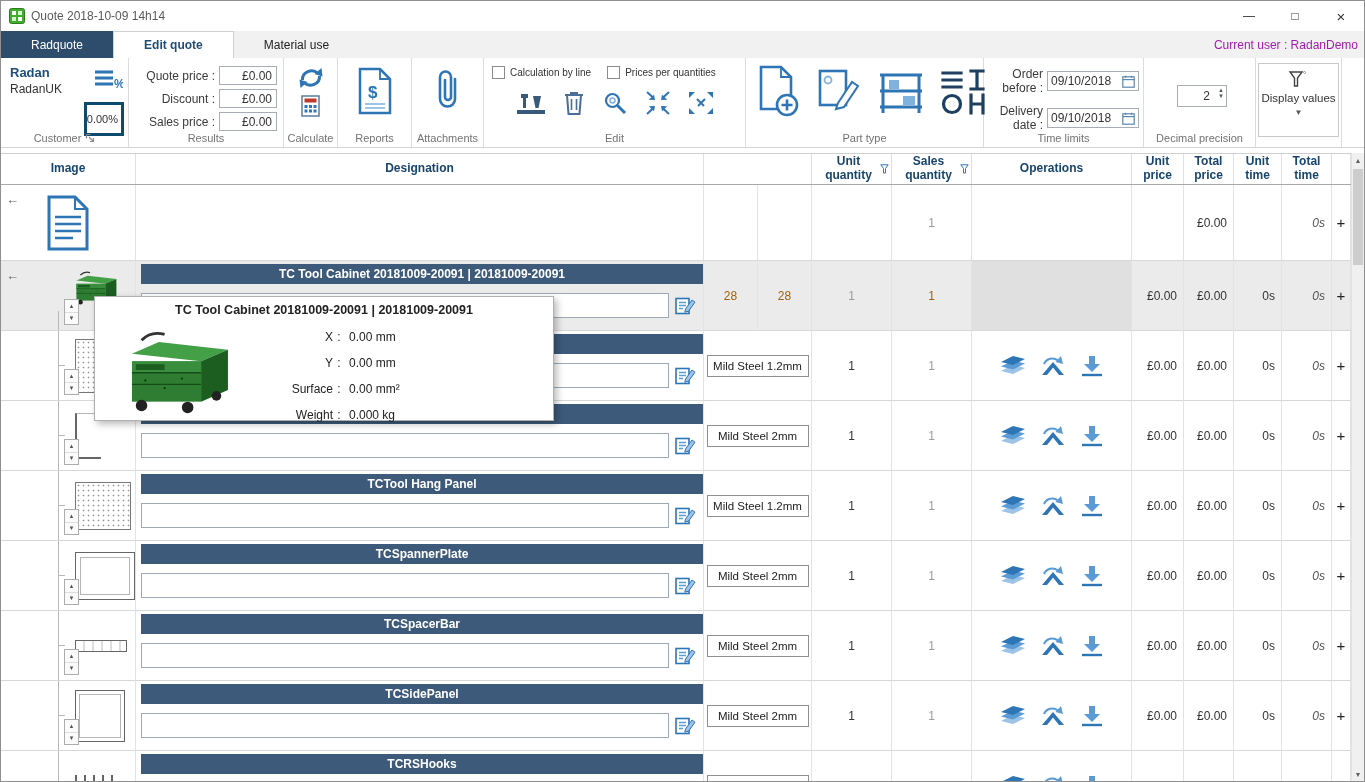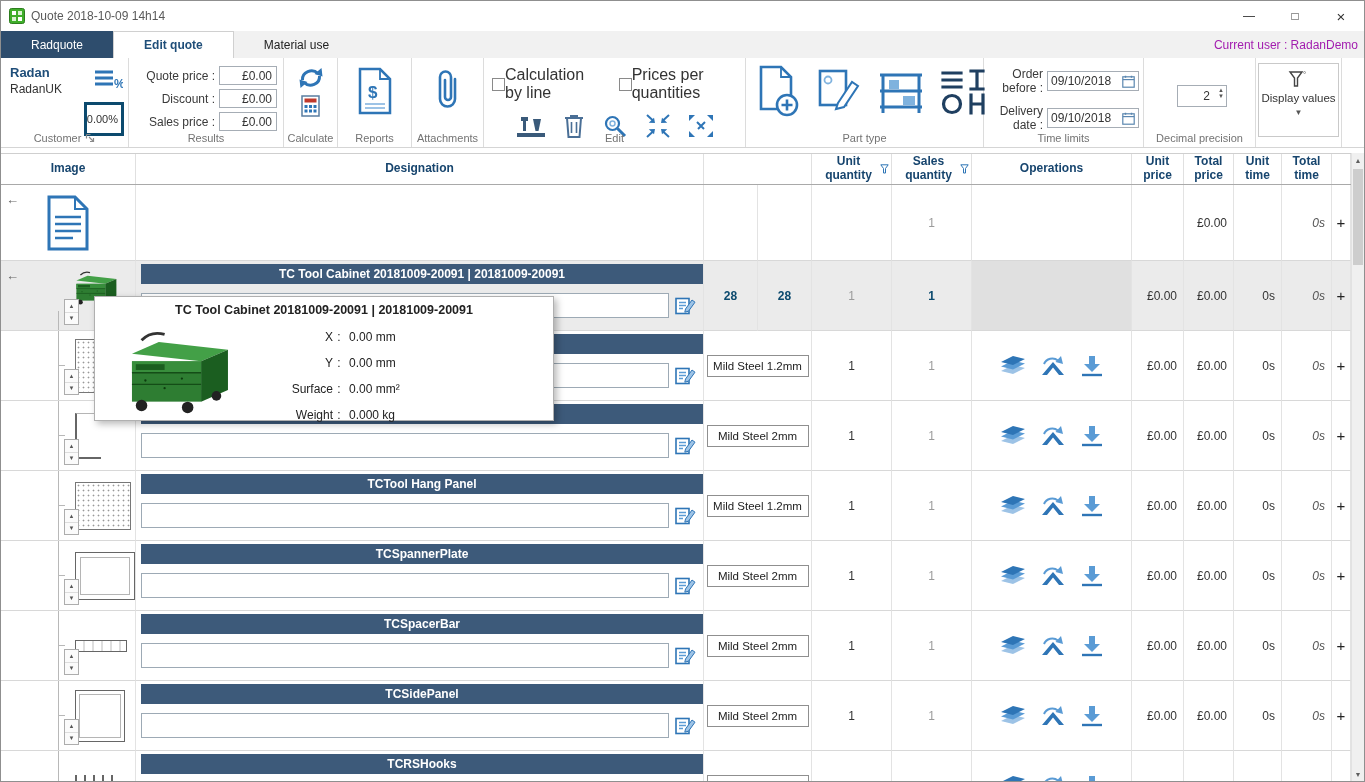--- a/index.html
+++ b/index.html
@@ -28,21 +28,21 @@
   .cust-name { font-size:13px; font-weight:bold; color:#1f4e79; }
   .cust-company { font-size:12px; color:#333; margin-top:2px; }
   .cust-icon { margin-left:auto; margin-top:2px; }
   .cust-discount { margin:6px 4px 0 auto; width:40px; height:34px; border:3px solid #0c4a6e; font-size:11px; color:#333; display:flex; align-items:center; justify-content:flex-end; padding-right:3px; }
   .results-grid { display:grid; grid-template-columns:80px 58px; gap:4px 4px; padding:8px 8px 0 6px; align-items:center; }
   .res-label { font-size:12px; color:#3a3a3a; text-align:right; }
   .res-value { height:19px; border:1px solid #a6adb5; background:#fff; font-size:12px; color:#333; display:flex; align-items:center; justify-content:flex-end; padding-right:4px; }
   .btn-stack { display:flex; flex-direction:column; align-items:center; padding-top:6px; gap:3px; cursor:pointer; }
   .big-btn { display:flex; align-items:flex-start; justify-content:center; padding-top:9px; cursor:pointer; height:100%; }
   .edit-checks { display:flex; gap:16px; padding:8px 4px 0 8px; align-items:center; }
-  .chk { display:flex; align-items:center; font-size:16px; color:#333; cursor:pointer; }
+  .chk { display:flex; align-items:center; gap:5px; font-size:10px; color:#333; cursor:pointer; }
   .chk-box { width:13px; height:13px; border:1px solid #8a8a8a; background:#fff; flex:none; }
   .edit-icons { display:flex; gap:17px; justify-content:center; align-items:center; padding-top:11px; }
   .edit-icons span { cursor:pointer; display:flex; }
   .pt-icons { display:flex; gap:13px; padding:7px 0 0 8px; align-items:flex-start; }
   .pt-icons span { cursor:pointer; display:flex; }
   .tl-grid { display:grid; grid-template-columns:auto 92px; gap:9px 4px; padding:9px 4px 0 3px; align-items:center; }
   .tl-label { font-size:12px; color:#3a3a3a; text-align:right; }
   .date-box { height:20px; border:1px solid #a6adb5; background:#fff; display:flex; align-items:center; justify-content:space-between; padding:1px 3px; font-size:12px; color:#333; cursor:pointer; }
   .spin-box { position:relative; width:50px; height:22px; border:1px solid #a6adb5; margin:27px 28px 0 auto; background:#fff; }
   .spin-value { position:absolute; right:16px; top:3px; font-size:12px; color:#333; }
@@ -57,21 +57,21 @@
           --cols:135px 568px 54px 54px 80px 80px 160px 52px 50px 48px 50px 19px; }
   .thead { display:grid; grid-template-columns:var(--cols); height:32px; margin-right:13px; border-top:1px solid #cfcfcf; border-bottom:1px solid #a9a9a9; background:#fff; }
   .th { position:relative; display:flex; align-items:center; justify-content:center; text-align:center; font-size:12px; font-weight:bold; color:#17456e; border-right:1px solid #e0e0e0; line-height:1.15; padding:0 4px; }
   .th-funnel { position:absolute; right:2px; top:50%; transform:translateY(-50%); display:flex; cursor:pointer; }
   .tbody { position:absolute; top:32px; left:0; right:13px; bottom:0; overflow:hidden; }
   .trow { display:grid; grid-template-columns:var(--cols); height:70px; position:relative; background:#fff; }
   .row-root { height:76px; }
   .row-assembly { background:#ebebeb; }
   .td { position:relative; display:flex; align-items:center; justify-content:center; font-size:12px; color:#333; border-right:1px solid #e3e3e3; border-bottom:1px solid #d8d8d8; }
   .cell-right { justify-content:flex-end; padding-right:6px; }
-  .num-strong { color:#0c4a6e; font-weight:bold; }
+  .num-strong { color:#a16207; font-weight:normal; }
   .num-gray { color:#9b9b9b; }
   .italic { font-style:italic; color:#555; }
   .plus-cell { font-size:15px; color:#222; cursor:pointer; font-weight:400; }
   .ops-cell { gap:14px; }
   .row-assembly .ops-cell { background:#e0e0e0; }
   .op { display:flex; cursor:pointer; }
 
   .td-designation { display:block; padding-top:3px; }
   .desig-bar { margin-left:5px; height:20px; background:#3d5a7a; color:#fff; font-size:12px; font-weight:bold; display:flex; align-items:center; justify-content:center; cursor:pointer; }
   .desig-input-row { display:flex; align-items:center; margin-left:5px; margin-top:9px; gap:5px; }

